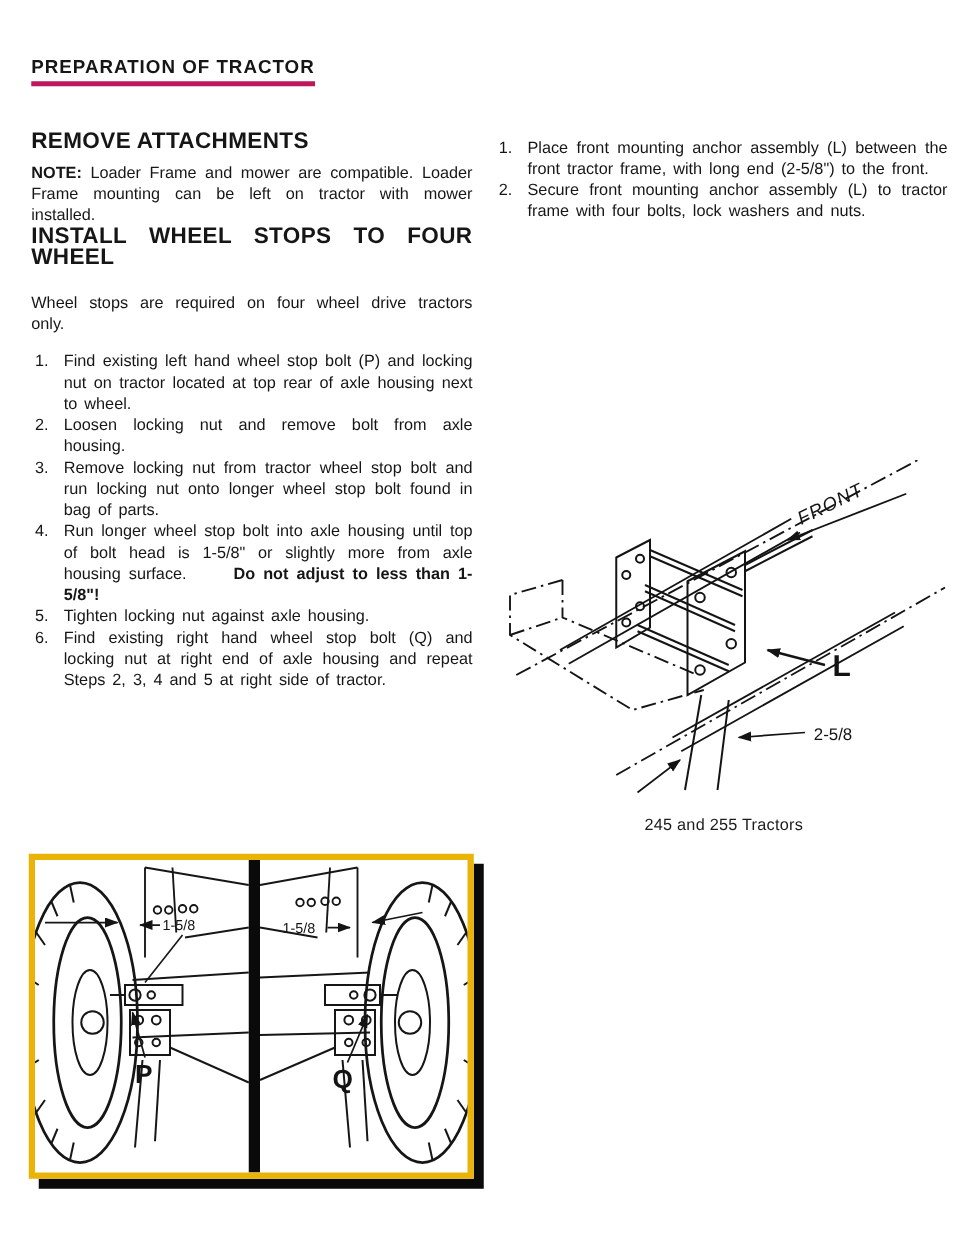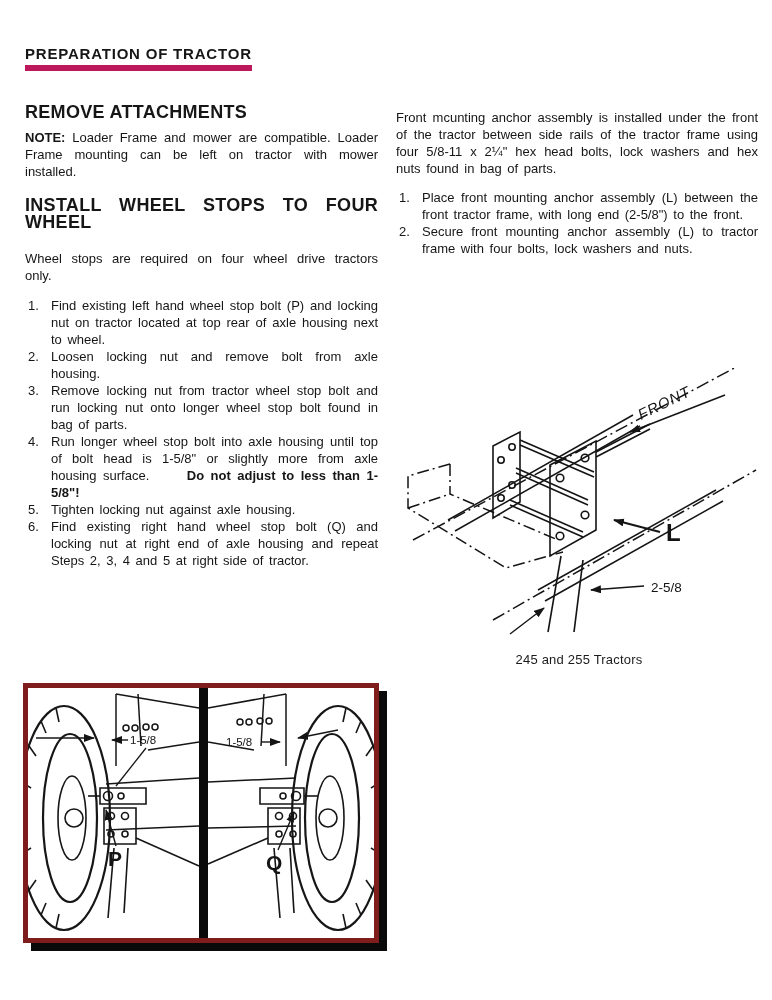--- a/index.html
+++ b/index.html
@@ -3,48 +3,48 @@
 <meta charset="utf-8">
 <style>
   html,body{margin:0;padding:0;background:#e8e8e8;}
   .sheet{
     position:relative;width:772px;height:1000px;background:#ffffff;
     font-family:"Liberation Sans",sans-serif;color:#161616;overflow:hidden;
   }
   .page-title{
     position:absolute;left:25px;top:45px;
     font-size:15px;font-weight:bold;letter-spacing:.8px;
-    border-bottom:6px solid #be185d;padding-bottom:3px;
+    border-bottom:4px solid #be185d;padding-bottom:3px;
   }
   .col{position:absolute;font-size:13px;line-height:17px;}
   .col-left{left:25px;top:104px;width:353px;}
   .col-right{left:396px;top:97px;width:362px;}
   .h2{font-weight:bold;font-size:18px;line-height:17px;letter-spacing:.3px;}
   .h2 .hline1{display:block;text-align:justify;text-align-last:justify;}
   .h2 .hline2{display:block;}
   .col-right .h2{font-size:12.5px;line-height:16px;letter-spacing:.2px;}
   .para{margin:0;text-align:justify;word-spacing:2px;}
   .mt-title{margin-top:0;}
   .steps{margin:0;}
   .step{display:flex;margin:0;}
   .step .num{width:26px;flex:0 0 26px;padding-left:3px;box-sizing:border-box;}
   .step .stext{flex:1;text-align:justify;word-spacing:2px;}
   .stext b{font-weight:bold;padding-left:31px;}
   
-  .sp19{margin-top:19px;} .sp16{margin-top:8px;} .sp17{margin-top:17px;}
+  .sp19{margin-top:19px;} .sp16{margin-top:8px;} .sp17{}
   .sp13{margin-top:13px;} .sp12{margin-top:12px;}
   
   .fig-anchor{position:absolute;left:398px;top:368px;width:362px;height:302px;}
   .fig-anchor svg{display:block;}
   .fig-caption{
     margin-top:4px;text-align:center;font-size:13px;color:#1b1b1b;letter-spacing:.2px;
   }
   .fig-wheels{
     position:absolute;left:23px;top:683px;width:346px;height:250px;
-    border:5px solid #7f1d1d;background:#fff;box-shadow:8px 8px 0 0 #0a0a0a;
+    border:5px solid #eab308;background:#fff;box-shadow:8px 8px 0 0 #0a0a0a;
   }
   .fig-wheels svg{display:block;}
   svg text{font-family:"Liberation Sans",sans-serif;fill:#141414;}
   .lbl-front{font-size:15px;font-style:italic;letter-spacing:1px;}
   .lbl-big{font-size:24px;font-weight:bold;}
   .lbl-dim{font-size:13.5px;}
   .lbl-dim-sm{font-size:11.5px;}
   .lbl-pq{font-size:21px;font-weight:bold;}
 </style>
 </head>
@@ -89,21 +89,20 @@
       </div>
       <div class="step">
         <span class="num">6.</span>
         <span class="stext"><span>Find existing right hand wheel stop bolt (Q) and locking nut at right end of axle housing and repeat Steps 2, 3, 4 and 5 at right side of tractor.</span></span>
       </div>
     </div>
   </div>
 
   <div class="col col-right">
 
-    <p class="para sp12"><span>Front mcunting anchor assembly is installed under the front of the tractor between side rails of the tractor frame using four 5/8-11 x 2¼" hex head bolts, lock washers and hex nuts found in bag of parts.</span></p>
 
     <div class="steps sp12">
       <div class="step">
         <span class="num">1.</span>
         <span class="stext"><span>Place front mounting anchor assembly (L) between the front tractor frame, with long end (2-5/8") to the front.</span></span>
       </div>
       <div class="step">
         <span class="num">2.</span>
         <span class="stext"><span>Secure front mounting anchor assembly (L) to tractor frame with four bolts, lock washers and nuts.</span></span>
       </div>

